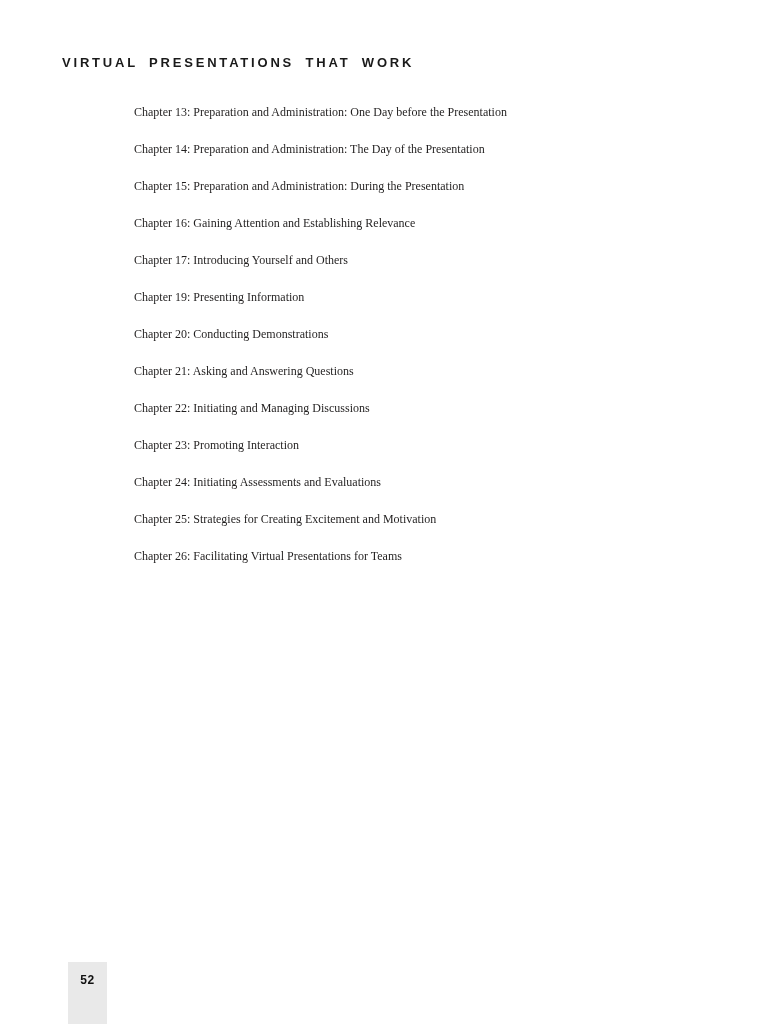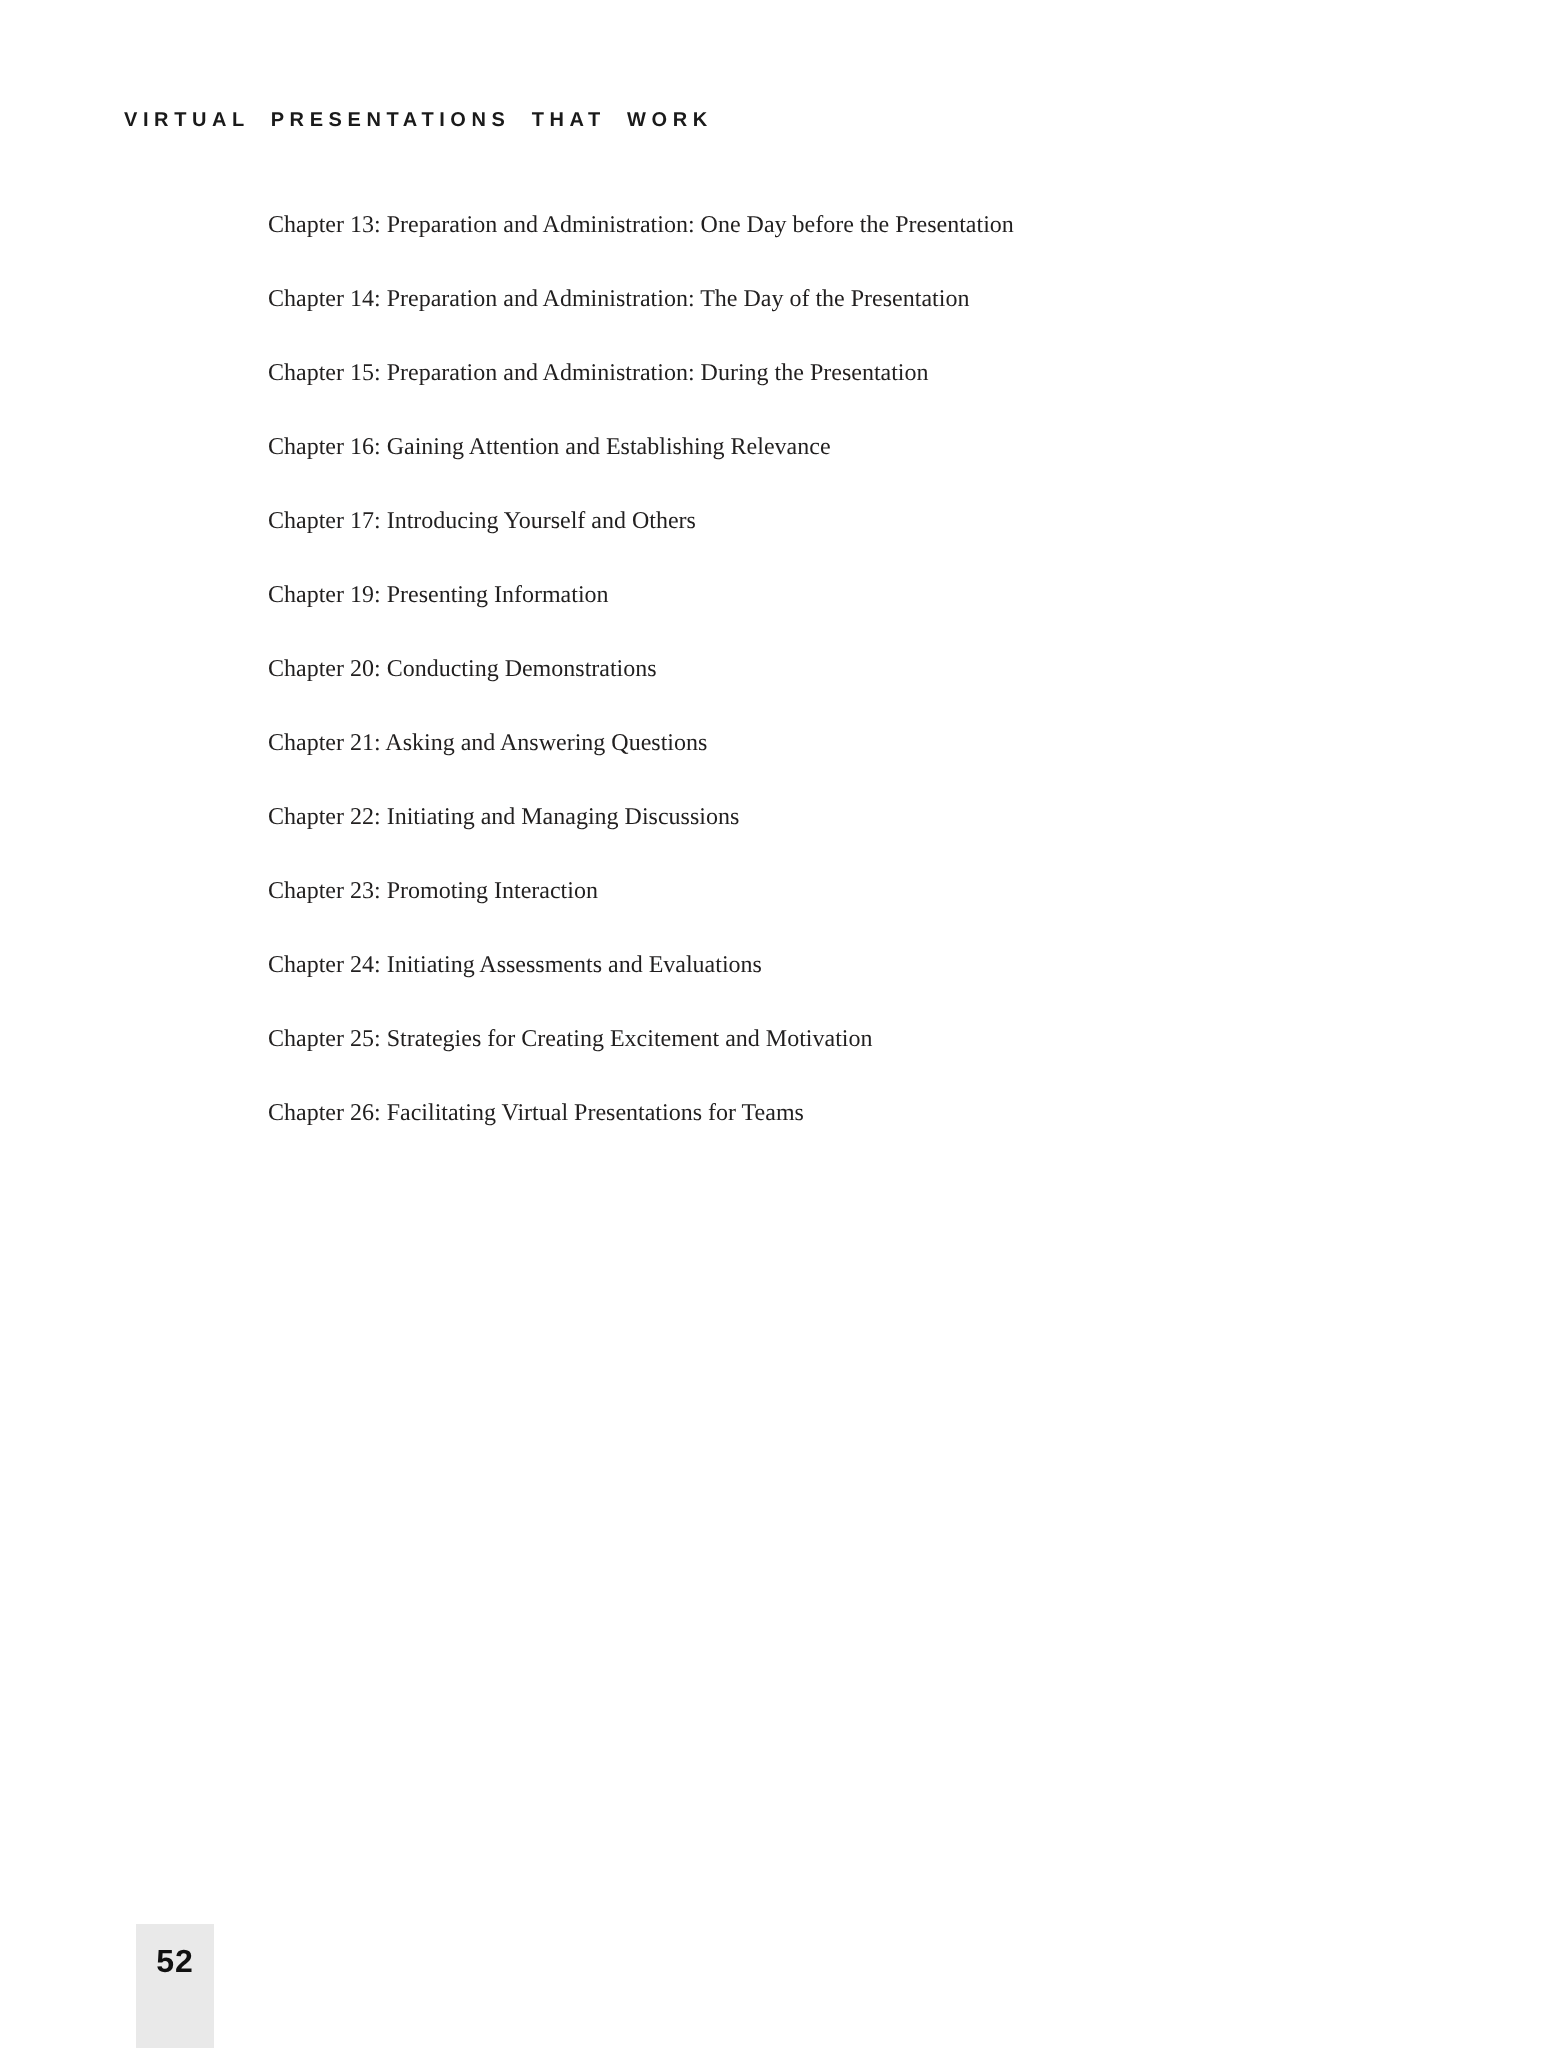--- a/index.html
+++ b/index.html
@@ -13,21 +13,21 @@
     height: 1024px;
     background: var(--color-background, #ffffff);
     overflow: hidden;
     font-family: "Liberation Serif", serif;
   }
   .running-header {
     position: absolute;
     left: 62px;
     top: 55px;
     font-family: "Liberation Sans", sans-serif;
-    font-size: 10px;
+    font-size: 13px;
     font-weight: bold;
     letter-spacing: 2.8px;
     word-spacing: 5px;
     color: var(--color-header-text, #1a1a1a);
     white-space: nowrap;
   }
   .content {
     position: absolute;
     left: 134px;
     top: 100px;
@@ -47,21 +47,21 @@
     top: 962px;
     width: 39px;
     height: 62px;
     background: var(--color-page-tab-bg, #e9e9e9);
     text-align: center;
   }
   .page-number-tab span {
     display: inline-block;
     margin-top: 11px;
     font-family: "Liberation Sans", sans-serif;
-    font-size: 16px;
+    font-size: 12px;
     font-weight: bold;
     letter-spacing: 0.5px;
     color: var(--color-page-number-text, #111111);
   }
 </style>
 </head>
 <body>
 
 <div class="page">
 

